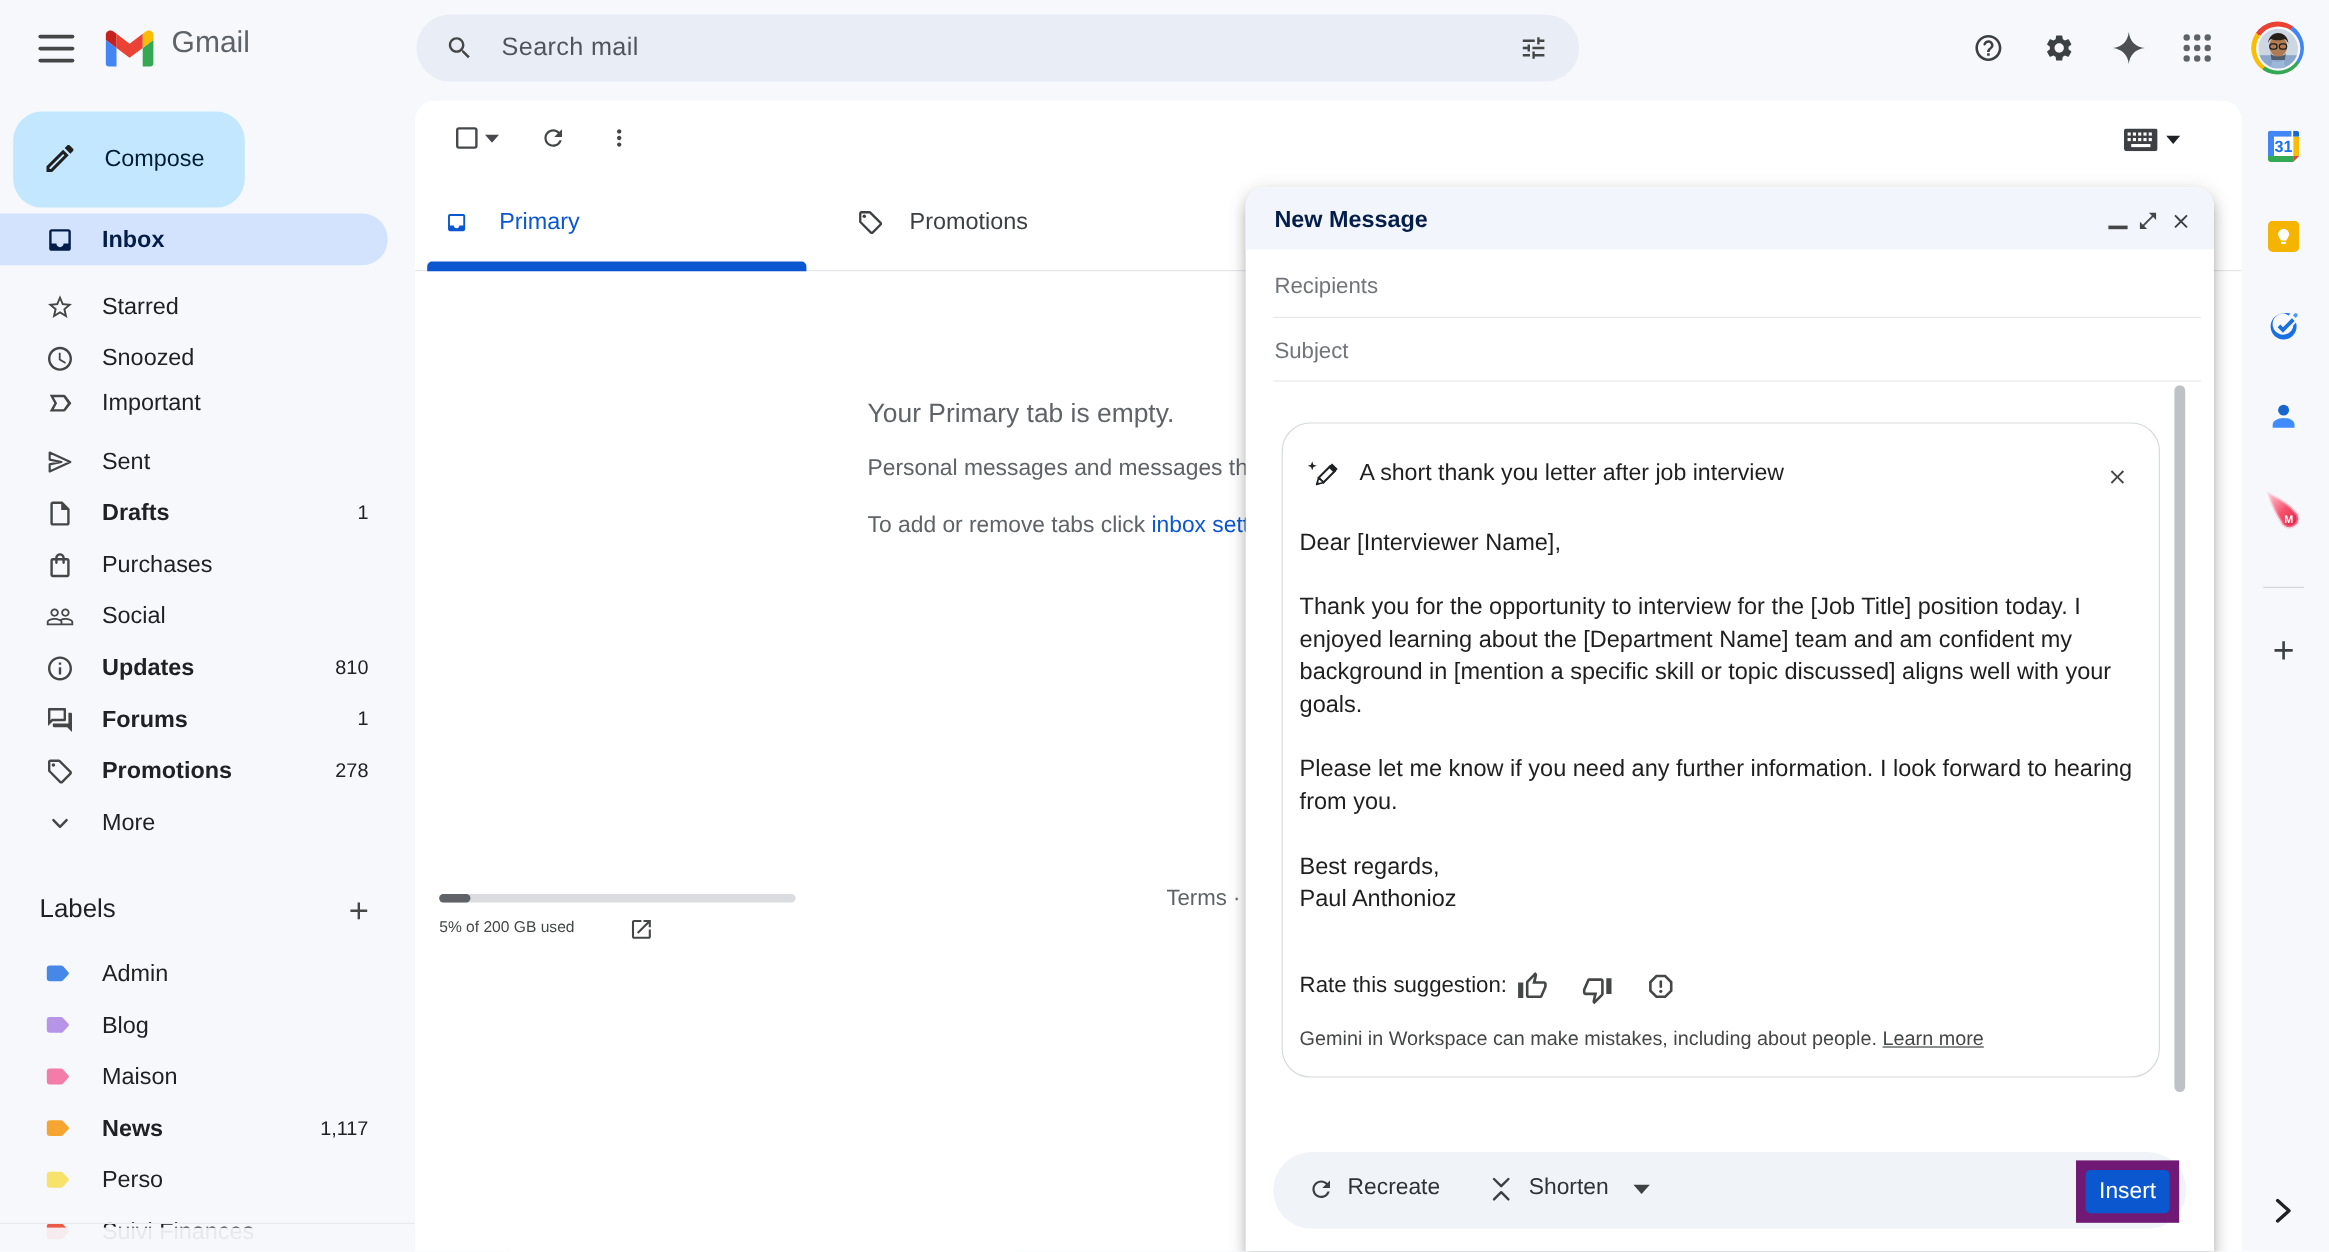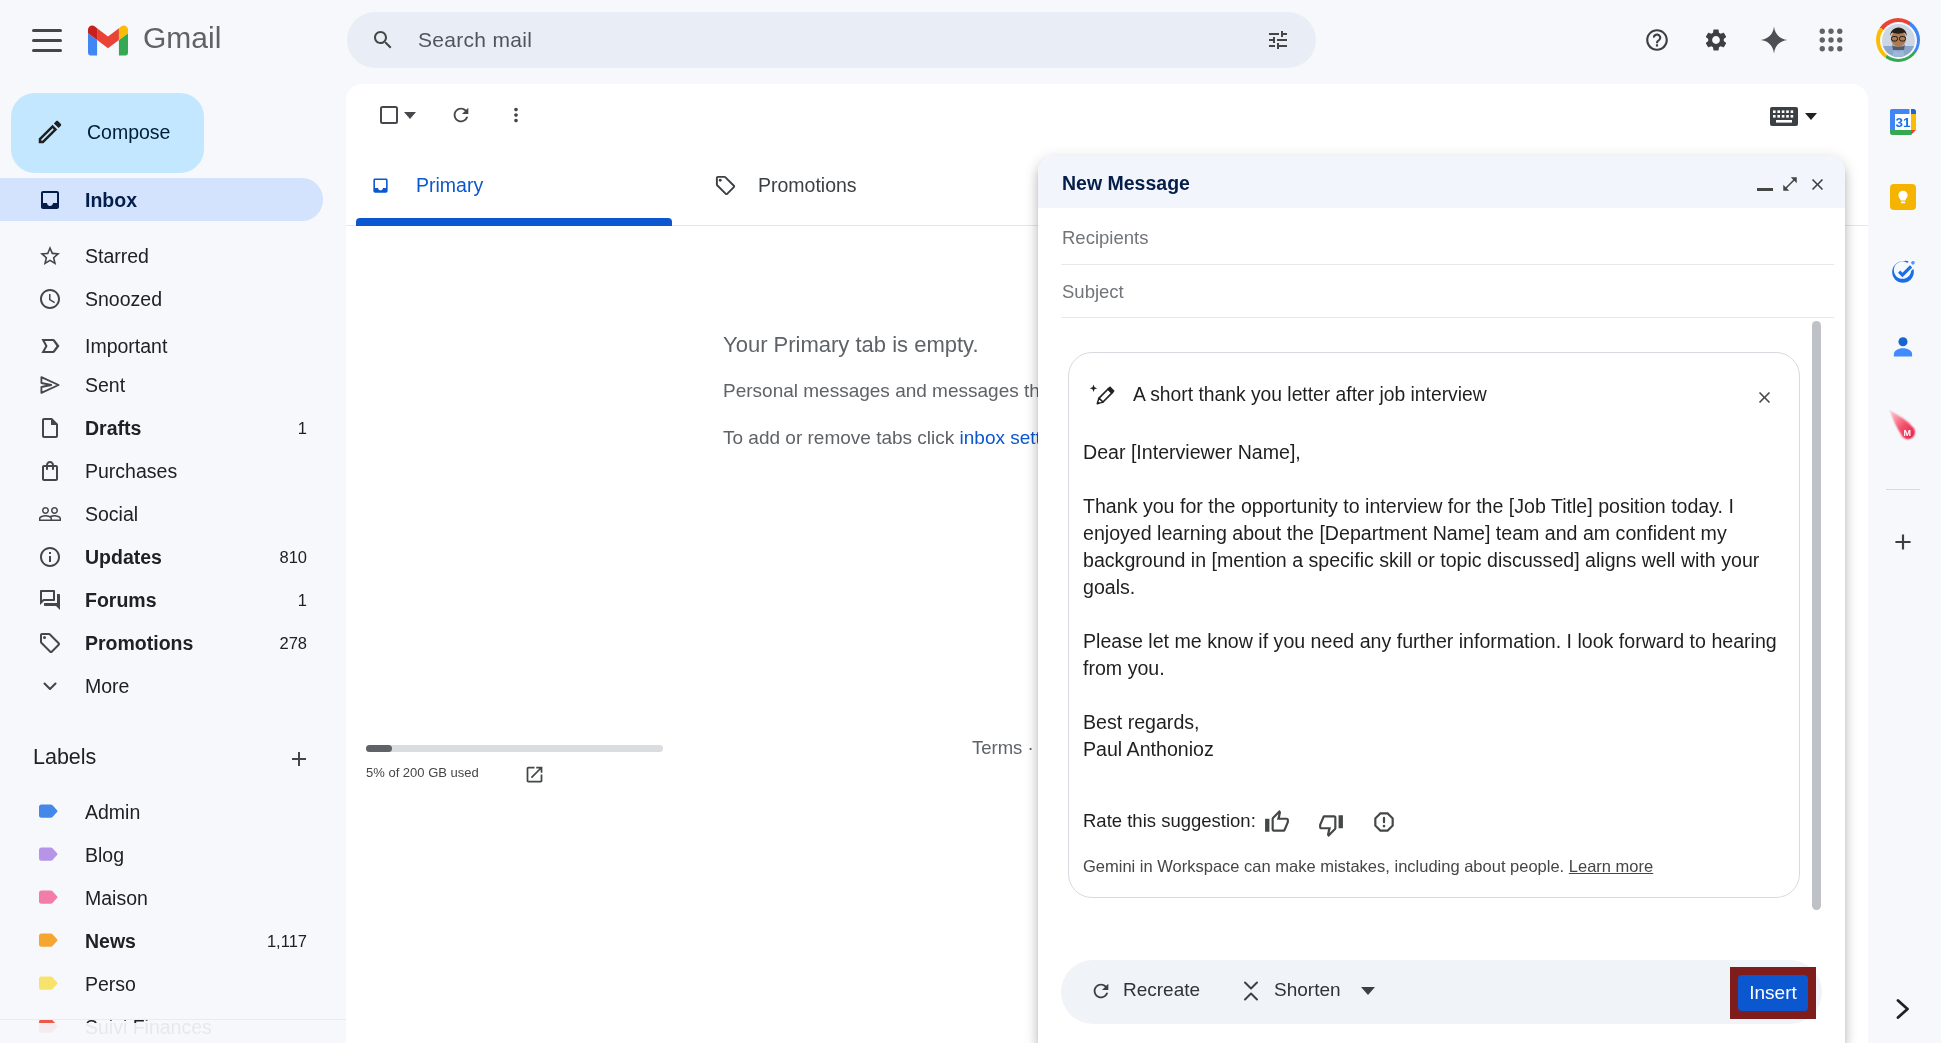--- a/index.html
+++ b/index.html
@@ -26,42 +26,42 @@
   
   .cw { left:1038px; top:156px; width:807px; height:887px; background:#fff; border-radius:16px 16px 0 0;
         box-shadow:0 8px 10px 1px rgba(0,0,0,.14), 0 3px 14px 2px rgba(0,0,0,.12), 0 5px 5px -3px rgba(0,0,0,.2); z-index:20; }
   .cw-head { left:0; top:0; width:100%; height:52px; background:#f2f6fc; border-radius:16px 16px 0 0; }
   .cw-title { left:24px; top:16px; font-size:19.5px; font-weight:700; color:#041e49; }
   .field { left:24px; font-size:18.5px; color:#717579; }
   .fline { left:23px; width:773px; height:1px; background:#e7e8eb; }
   .card { left:30px; top:196px; width:732px; height:546px; border:1px solid #d7dade; border-radius:24px; background:#fff; }
   .body-txt { left:45px; top:283px; width:740px; font-size:19.6px; line-height:27px; color:#1f1f1f; }
   .pillbar { left:23px; top:804px; width:761px; height:64px; border-radius:32px; background:#f0f4f9; }
-  .ins-red { left:692px; top:811px; width:86px; height:52px; background:#7f1d1d; z-index:2; }
+  .ins-red { left:692px; top:811px; width:86px; height:52px; background:#701a75; z-index:2; }
   .ins-blue { position:absolute; left:8px; top:8px; width:70px; height:36px; background:#0b57d0; border-radius:4px;
               color:#fff; font-size:19px; text-align:center; line-height:36px; }
 </style>
 </head>
 <body>
 
 <div class="abs burger" style="left:32px; top:29px;">
     <span></span>
     <span></span>
     <span></span>
   </div>
 <div class="abs" style="left:88px; top:24px;">
   <svg width="40" height="33" viewBox="52 42 88 66">
     <path fill="#4285f4" d="M58 108h14V74L52 59v43c0 3.32 2.69 6 6 6z"></path>
     <path fill="#34a853" d="M120 108h14c3.32 0 6-2.69 6-6V59l-20 15z"></path>
     <path fill="#fbbc04" d="M120 48v26l20-15v-8c0-7.42-8.47-11.65-14.4-7.2z"></path>
     <path fill="#ea4335" d="M72 74V48l24 18 24-18v26L96 92z"></path>
     <path fill="#c5221f" d="M52 51v8l20 15V48l-5.6-4.2C60.47 39.35 52 43.58 52 51z"></path>
   </svg>
 </div>
-<div class="abs" style="left:143px; top:21px; font-size:30px; color:#5f6368;">Gmail</div>
+<div class="abs" style="left:143px; top:21px; font-size:25px; color:#5f6368;">Gmail</div>
 <div class="abs search"></div>
 <div class="abs" style="left:371px; top:28px;">
   <svg width="24" height="24" viewBox="0 0 24 24">
       <path fill="#444746" d="M15.5 14h-.79l-.28-.27C15.41 12.59 16 11.11 16 9.5 16 5.91 13.09 3 9.5 3S3 5.91 3 9.5 5.91 16 9.5 16c1.61 0 3.09-.59 4.23-1.57l.27.28v.79l5 4.99L20.49 19l-4.99-5zm-6 0C7.01 14 5 11.99 5 9.5S7.01 5 9.5 5 14 7.01 14 9.5 11.99 14 9.5 14z"></path>
     </svg>
 </div>
 <div class="abs search-txt">Search mail</div>
 <div class="abs" style="left:1266px; top:28px;">
   <svg width="24" height="24" viewBox="0 0 24 24">
       <path fill="#444746" d="M3 17v2h6v-2H3zM3 5v2h10V5H3zm10 16v-2h8v-2h-8v-2h-2v6h2zM7 9v2H3v2h4v2h2V9H7zm14 4v-2H11v2h10zm-6-4h2V7h4V5h-4V3h-2v6z"></path>
@@ -143,21 +143,21 @@
   <span class="t">Starred</span>
 </div>
 <div class="abs navrow" style="top:277px;">
   <span class="ic">
       <svg width="24" height="24" viewBox="0 0 24 24">
         <path fill="#444746" d="M11.99 2C6.47 2 2 6.48 2 12s4.47 10 9.99 10C17.52 22 22 17.52 22 12S17.52 2 11.99 2zM12 20c-4.42 0-8-3.58-8-8s3.58-8 8-8 8 3.58 8 8-3.58 8-8 8zm.5-13H11v6l5.25 3.15.75-1.23-4.5-2.67z"></path>
       </svg>
     </span>
   <span class="t">Snoozed</span>
 </div>
-<div class="abs navrow" style="top:324px;padding-left:44px;">
+<div class="abs navrow" style="top:314px;padding-left:44px;">
   <span class="ic">
       <svg width="24" height="24" viewBox="0 0 24 24">
         <path fill="#444746" d="M15.13 5.01L3.4 5l3.87 7L3.4 19l11.73.01c.67 0 1.27-.33 1.63-.84L21.5 12l-4.74-6.15c-.36-.51-.96-.84-1.63-.84zm-.16 11.99H6.8l2.76-5-2.76-5h8.17l3.53 5-3.53 5z"></path>
       </svg>
     </span>
   <span class="t">Important</span>
 </div>
 <div class="abs navrow" style="top:363px;">
   <span class="ic">
       <svg width="24" height="24" viewBox="0 0 24 24">

